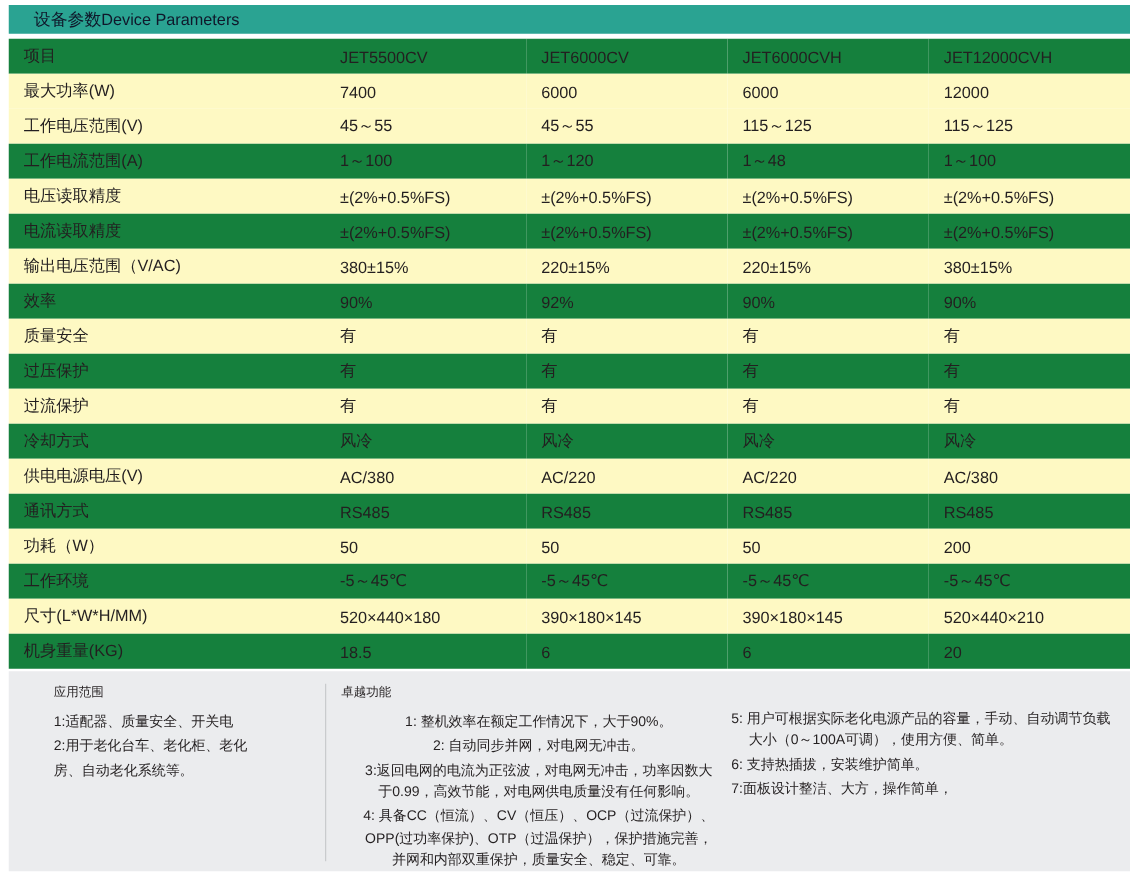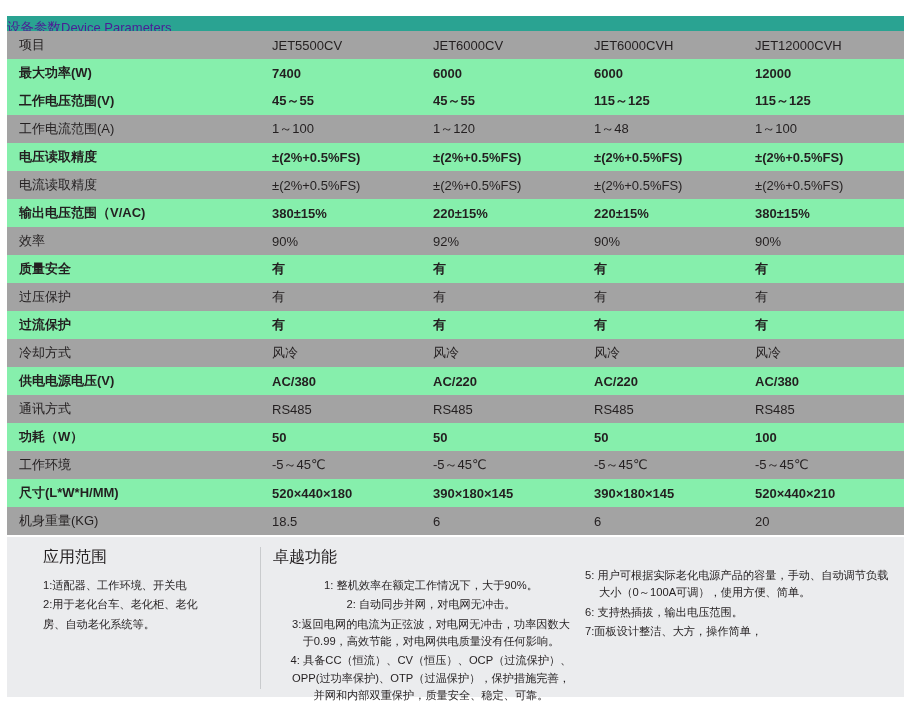--- a/index.html
+++ b/index.html
@@ -18,28 +18,28 @@
     position: relative;
     width: 911px;
     height: 703px;
     box-sizing: border-box;
     padding: 0;
   }
   
   .header {
     position: absolute;
     left: 7px;
-    top: 16px;
+    top: 4px;
     width: 897px;
     height: 23px;
     background: #2aa392;
-    color: #4c1d95;
+    color: #0f172a;
     font-size: 13.5px;
     line-height: 23px;
-    padding-left: 0;
+    padding-left: 20px;
     box-sizing: border-box;
     letter-spacing: 0px;
   }
   .header .cn { font-size: 13.5px; }
   .header .en { font-size: 13px; }
 
   
   table.spec {
     position: absolute;
     left: 7px;
@@ -52,25 +52,24 @@
   table.spec td {
     height: 28px;
     padding: 0 0 0 12px;
     vertical-align: middle;
     border: none;
     font-size: 13px;
     color: #231f20;
     white-space: nowrap;
   }
   table.spec tr.alt td {
-    background: #a3a3a3;
+    background: #15803d;
   }
   table.spec tr.plain td {
-    background: #86efac;
-    font-weight: bold;
+    background: #fef9c3;
   }
   col.c0 { width: 253px; }
   col.c1 { width: 161px; }
   col.c2 { width: 161px; }
   col.c3 { width: 161px; }
   col.c4 { width: 161px; }
 
   td.label { padding-left: 36px; }
 
   
@@ -112,21 +111,21 @@
   .bottom .col-right {
     position: absolute;
     left: 574px;
     top: 0;
     width: 323px;
     height: 160px;
     box-sizing: border-box;
     padding: 30px 10px 0 4px;
   }
   .bottom .title {
-    font-size: 16px;
+    font-size: 10px;
     color: #231f20;
     margin-bottom: 9px;
   }
   .bottom .body {
     font-size: 11.2px;
     line-height: 1.55;
     color: #231f20;
   }
   .bottom .body p {
     margin: 0 0 2px 0;
@@ -248,21 +247,21 @@
         <td>RS485</td>
         <td>RS485</td>
         <td>RS485</td>
         <td>RS485</td>
       </tr>
       <tr class="plain">
         <td class="label">功耗（W）</td>
         <td>50</td>
         <td>50</td>
         <td>50</td>
-        <td>100</td>
+        <td>200</td>
       </tr>
       <tr class="alt">
         <td class="label">工作环境</td>
         <td>-5～45℃</td>
         <td>-5～45℃</td>
         <td>-5～45℃</td>
         <td>-5～45℃</td>
       </tr>
       <tr class="plain">
         <td class="label">尺寸(L*W*H/MM)</td>
@@ -278,40 +277,40 @@
         <td>6</td>
         <td>20</td>
       </tr>
     </tbody>
   </table>
 
   <div class="bottom">
     <div class="col-left">
       <div class="title">应用范围</div>
       <div class="body">
-        <p>1:适配器、工作环境、开关电</p>
+        <p>1:适配器、质量安全、开关电</p>
         <p>2:用于老化台车、老化柜、老化</p>
         <p>房、自动老化系统等。</p>
       </div>
     </div>
 
     <div class="divider"></div>
 
     <div class="col-mid">
       <div class="title">卓越功能</div>
       <div class="body">
         <p class="ind2">1: 整机效率在额定工作情况下，大于90%。</p>
         <p class="ind2">2: 自动同步并网，对电网无冲击。</p>
         <p class="ind2">3:返回电网的电流为正弦波，对电网无冲击，功率因数大于0.99，高效节能，对电网供电质量没有任何影响。</p>
         <p class="ind2">4: 具备CC（恒流）、CV（恒压）、OCP（过流保护）、OPP(过功率保护)、OTP（过温保护），保护措施完善，并网和内部双重保护，质量安全、稳定、可靠。</p>
       </div>
     </div>
 
     <div class="col-right">
       <div class="body">
         <p class="ind2">5: 用户可根据实际老化电源产品的容量，手动、自动调节负载大小（0～100A可调），使用方便、简单。</p>
-        <p class="ind2">6: 支持热插拔，输出电压范围。</p>
+        <p class="ind2">6: 支持热插拔，安装维护简单。</p>
         <p class="ind2">7:面板设计整洁、大方，操作简单，</p>
       </div>
     </div>
   </div>
 
 </div>
 
 </body></html>

